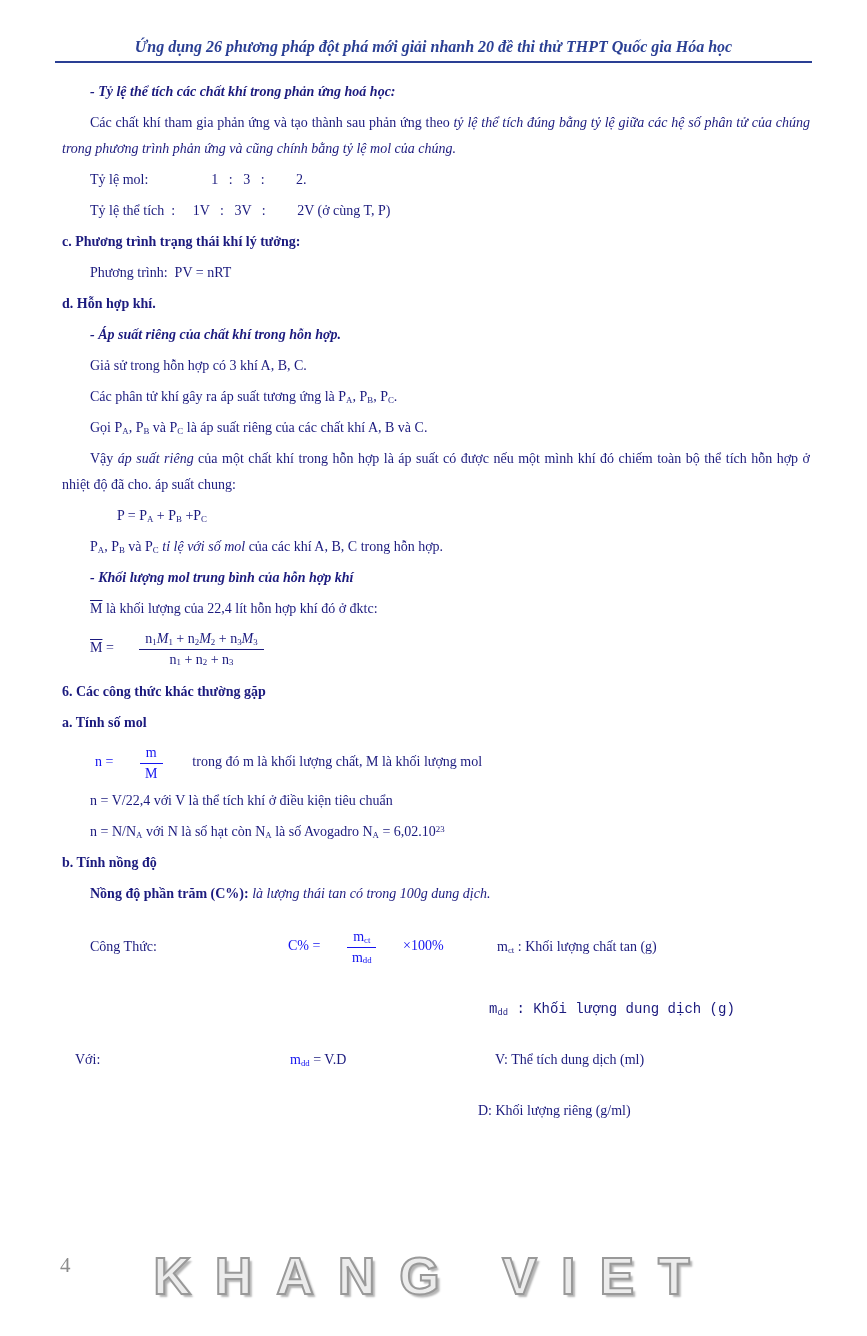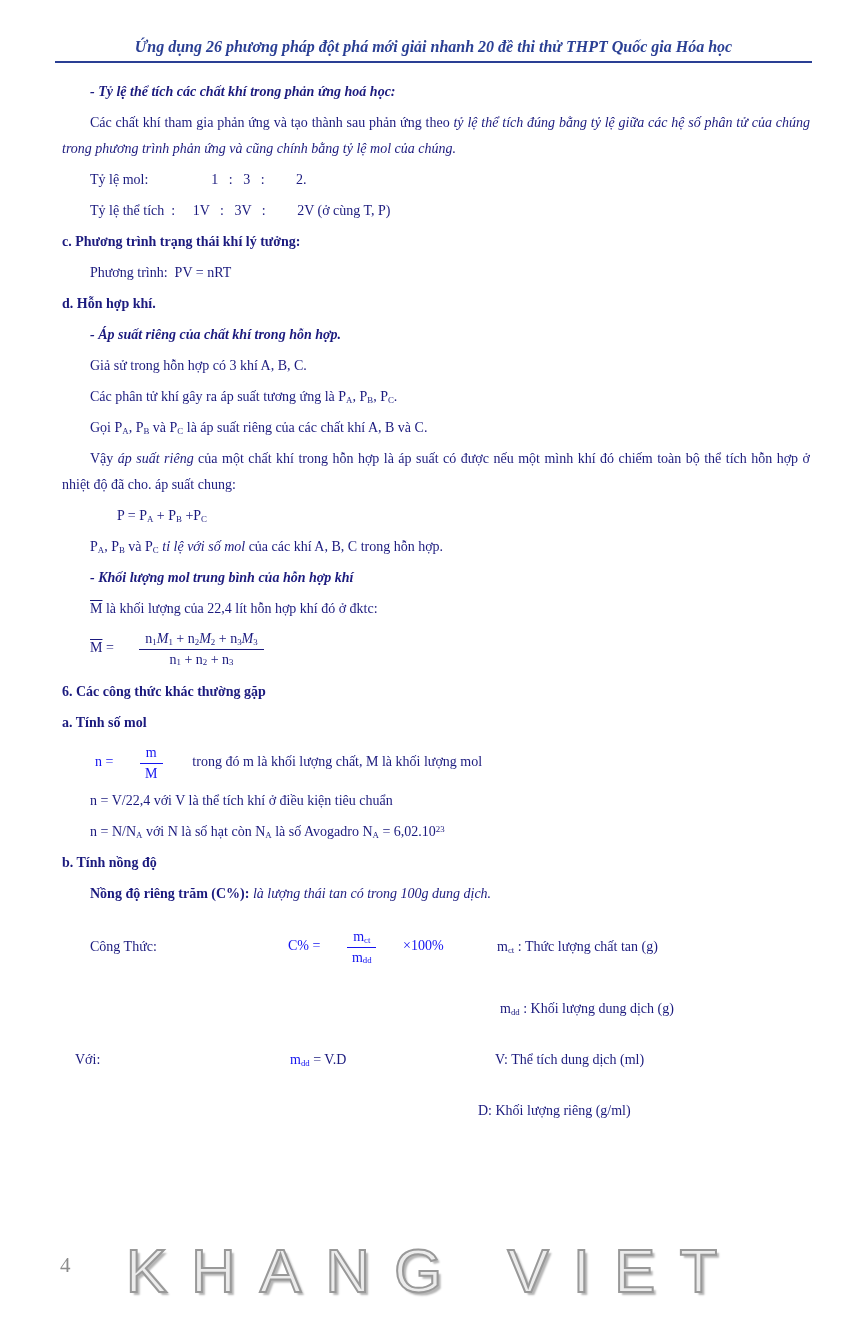--- a/index.html
+++ b/index.html
@@ -52,22 +52,22 @@
   .frac .num { padding: 0 6px 1px 6px; border-bottom: 1.5px solid currentColor; }
   .frac .den { padding: 1px 6px 0 6px; }
   .footer { position: absolute; left: 0; right: 0; bottom: 0; height: 120px; }
   .pagenum {
     position: absolute; left: 60px; bottom: 58px;
     font-size: 21px; color: var(--pagenum, #8c8c8c);
   }
   .watermark {
     position: absolute; left: 50%; transform: translateX(-50%); bottom: 30px;
     font-family: "Liberation Sans", sans-serif;
-    font-weight: normal;
-    font-size: 62px;
+    font-weight: bold;
+    font-size: 52px;
     letter-spacing: 24px;
     white-space: nowrap;
     color: #ececec;
     -webkit-text-stroke: 2px #999999;
     text-shadow: 3px 3px 2px #b5b5b5;
   }
 </style>
 </head>
 <body>
 
@@ -95,31 +95,31 @@
       <div class="line" style="padding-left: 28px;"><span>P</span><span class="sub">A</span><span>, P</span><span class="sub">B</span><span> và P</span><span class="sub">C</span><span> </span><span class="i">tỉ lệ với số mol</span><span> của các khí A, B, C trong hỗn hợp.</span></div>
       <div class="line" style="padding-left: 28px;"><span class="bi">- Khối lượng mol trung bình của hỗn hợp khí</span></div>
       <div class="line" style="padding-left: 28px;"><span class="over">M</span><span> là khối lượng của 22,4 lít hỗn hợp khí đó ở đktc:</span></div>
       <div class="line" style="padding-left: 28px; margin-top: 8px;"><span class="over">M</span><span> = </span><span class="frac"><span class="num"><span>n</span><span class="sub">1</span><span class="i">M</span><span class="sub">1</span><span> + n</span><span class="sub">2</span><span class="i">M</span><span class="sub">2</span><span> + n</span><span class="sub">3</span><span class="i">M</span><span class="sub">3</span></span><span class="den"><span>n</span><span class="sub">1</span><span> + n</span><span class="sub">2</span><span> + n</span><span class="sub">3</span></span></span></div>
       <div class="line" style="margin-top: 11px;"><span class="b">6. Các công thức khác thường gặp</span></div>
       <div class="line"><span class="b">a. Tính số mol</span></div>
       <div class="line" style="padding-left: 33px; margin-top: 8px;"><span class="blue">n = </span><span class="frac blue"><span class="num"><span>m</span></span><span class="den"><span>M</span></span></span><span>  trong đó m là khối lượng chất, M là khối lượng mol</span></div>
       <div class="line" style="padding-left: 28px; margin-top: 6px;"><span>n = V/22,4 với V là thể tích khí ở điều kiện tiêu chuẩn</span></div>
       <div class="line" style="padding-left: 28px;"><span>n = N/N</span><span class="sub">A</span><span> với N là số hạt còn N</span><span class="sub">A</span><span> là số Avogadro N</span><span class="sub">A</span><span> = 6,02.10</span><span class="sup">23</span></div>
       <div class="line"><span class="b">b. Tính nồng độ</span></div>
-      <div class="line" style="padding-left: 28px;"><span class="b">Nồng độ riêng trăm (C%):</span><span> </span><span class="i">là lượng thái tan có trong 100g dung dịch.</span></div>
+      <div class="line" style="padding-left: 28px;"><span class="b">Nồng độ phần trăm (C%):</span><span> </span><span class="i">là lượng thái tan có trong 100g dung dịch.</span></div>
       <div class="row" style="height: 68px; margin-top: 6px;">
         <div class="col" style="left: 28px;"><span>Công Thức:</span></div>
         <div class="col" style="left: 226px;"><span class="blue">C% = </span><span class="frac blue">
             <span class="num"><span>m</span><span class="sub">ct</span></span>
             <span class="den"><span>m</span><span class="sub">dd</span></span>
           </span><span class="blue"> ×100%</span></div>
-        <div class="col" style="left: 435px;"><span>m</span><span class="sub">ct</span><span> : Thức lượng chất tan (g)</span></div>
+        <div class="col" style="left: 435px;"><span>m</span><span class="sub">ct</span><span> : Khối lượng chất tan (g)</span></div>
       </div>
       <div class="row" style="height: 46px;">
-        <div class="col" style="left: 438px;"><span>m</span><span class="sub">dd</span><span> : Khối lượng dung dịch (g)</span></div>
+        <div class="col" style="left: 427px; font-family: Liberation Mono, monospace;"><span>m</span><span class="sub">dd</span><span> : Khối lượng dung dịch (g)</span></div>
       </div>
       <div class="row" style="height: 46px;">
         <div class="col" style="left: 13px;"><span>Với:</span></div>
         <div class="col" style="left: 228px;"><span class="blue">m</span><span class="sub blue">dd</span><span> = V.D</span></div>
         <div class="col" style="left: 433px;"><span>V: Thể tích dung dịch (ml)</span></div>
       </div>
       <div class="row" style="height: 46px;">
         <div class="col" style="left: 416px;"><span>D: Khối lượng riêng (g/ml)</span></div>
       </div>
     </div>

